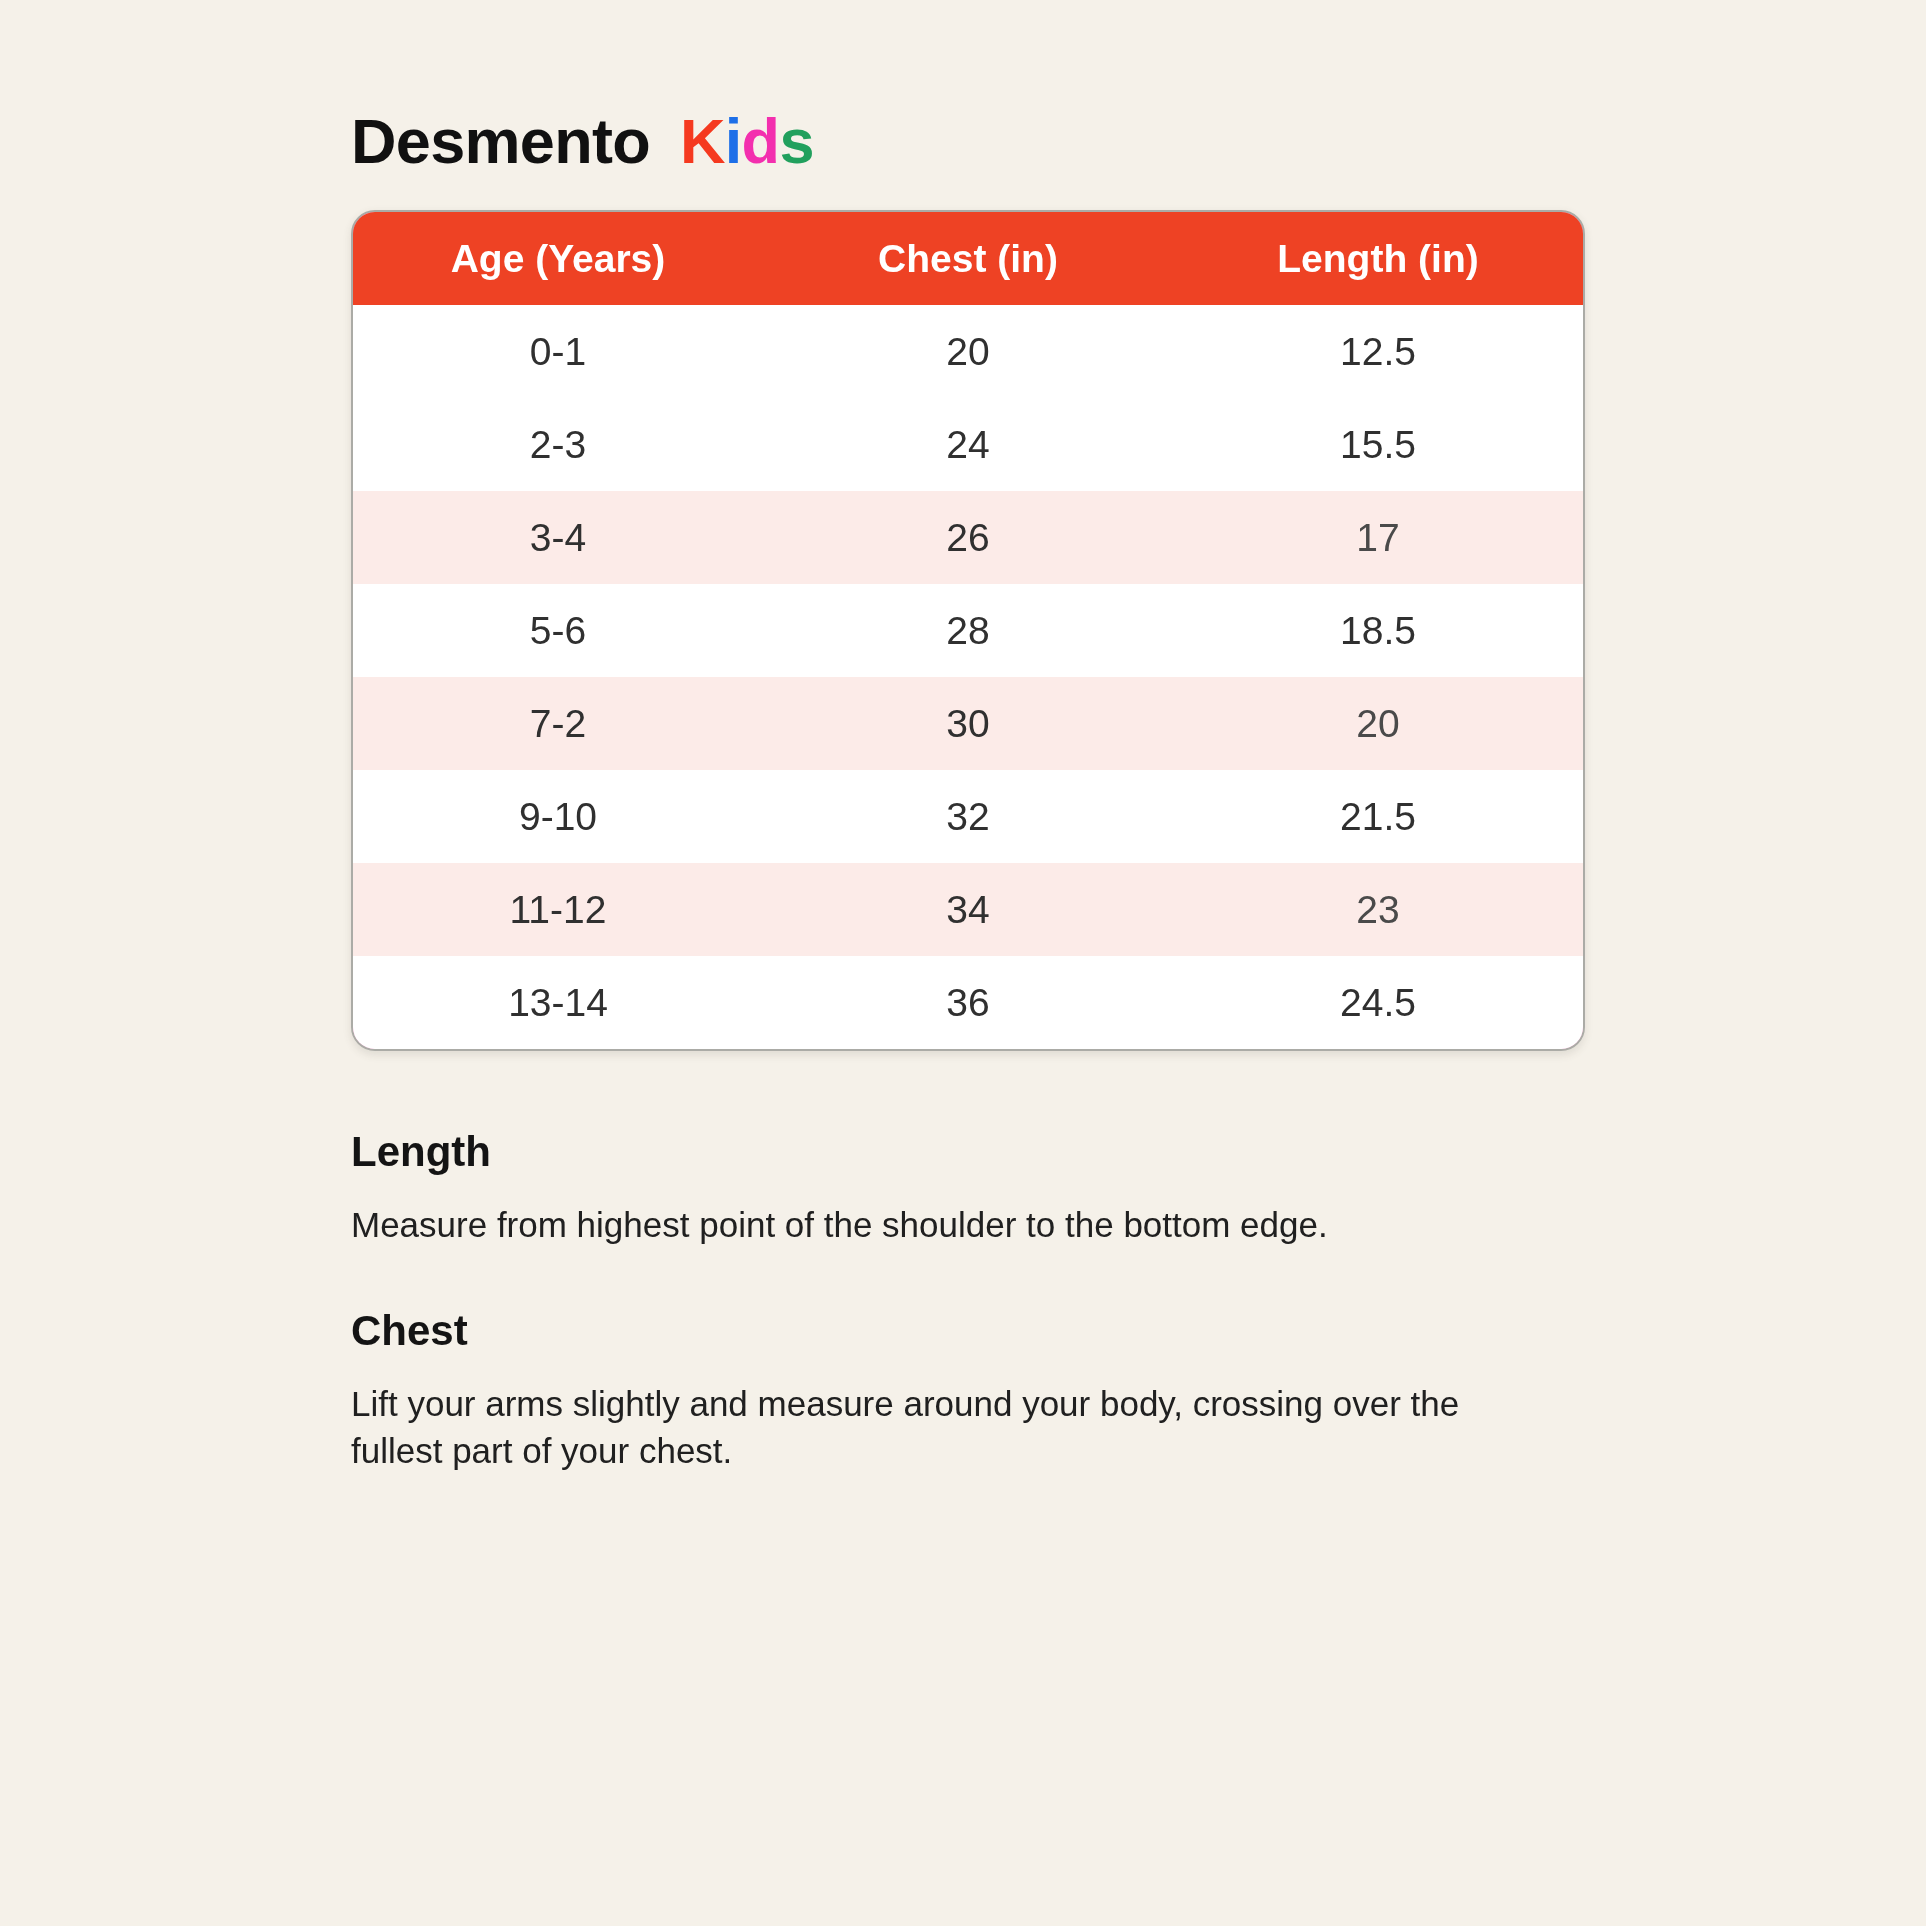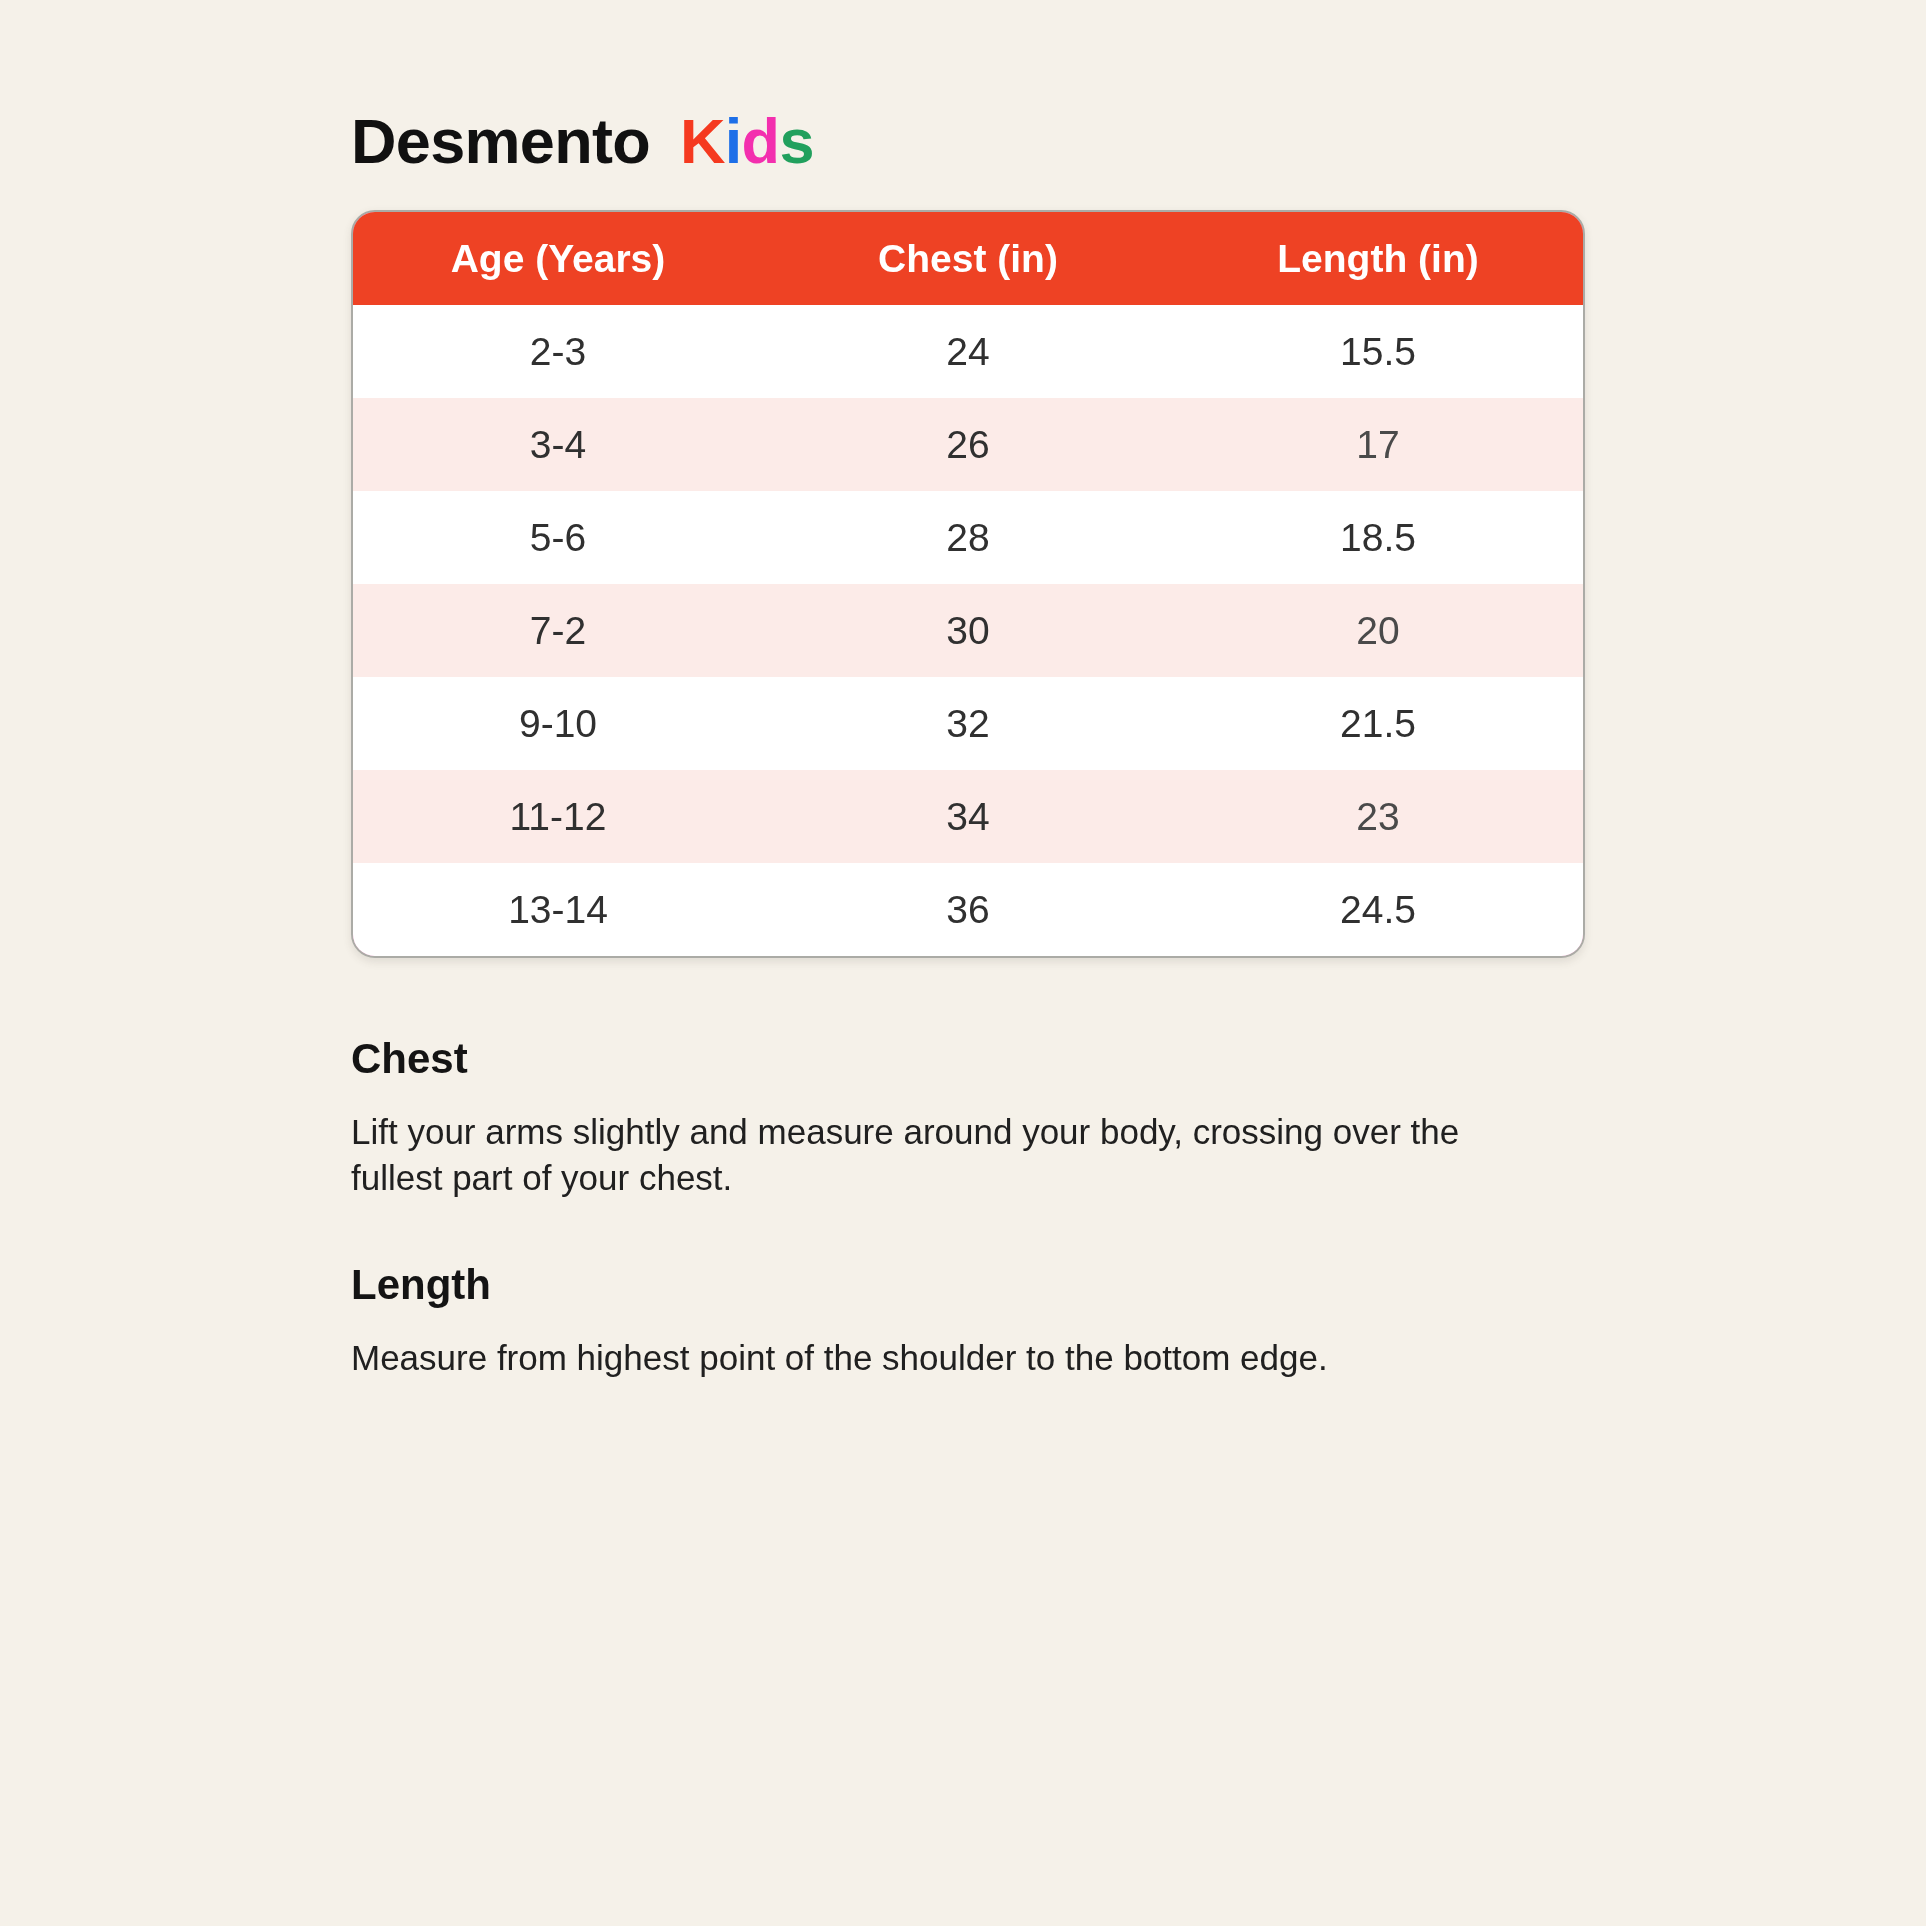--- a/index.html
+++ b/index.html
@@ -90,20 +90,25 @@
     <table class="size-chart">
       <thead>
         <tr id="chart-head">
             <th>Age (Years)</th>
             <th>Chest (in)</th>
             <th>Length (in)</th>
           </tr>
       </thead>
       <tbody id="chart-body">
           <tr>
+            <td>0-1</td>
+            <td>20</td>
+            <td>12.5</td>
+          </tr>
+          <tr>
             <td>2-3</td>
             <td>24</td>
             <td>15.5</td>
           </tr>
           <tr class="alt">
             <td>3-4</td>
             <td>26</td>
             <td class="muted">17</td>
           </tr>
           <tr>
@@ -130,24 +135,24 @@
             <td>13-14</td>
             <td>36</td>
             <td>24.5</td>
           </tr>
         </tbody>
     </table>
   </section>
 
   <section class="notes" id="notes">
       <div class="note-block">
+        <h2 class="note-heading">Length</h2>
+        <p class="note-text">Measure from highest point of the shoulder to the bottom edge.</p>
+      </div>
+      <div class="note-block">
         <h2 class="note-heading">Chest</h2>
         <p class="note-text">Lift your arms slightly and measure around your body, crossing over the
 fullest part of your chest.</p>
-      </div>
-      <div class="note-block">
-        <h2 class="note-heading">Length</h2>
-        <p class="note-text">Measure from highest point of the shoulder to the bottom edge.</p>
       </div>
     </section>
 
 </div>
 
 
 </body></html>

